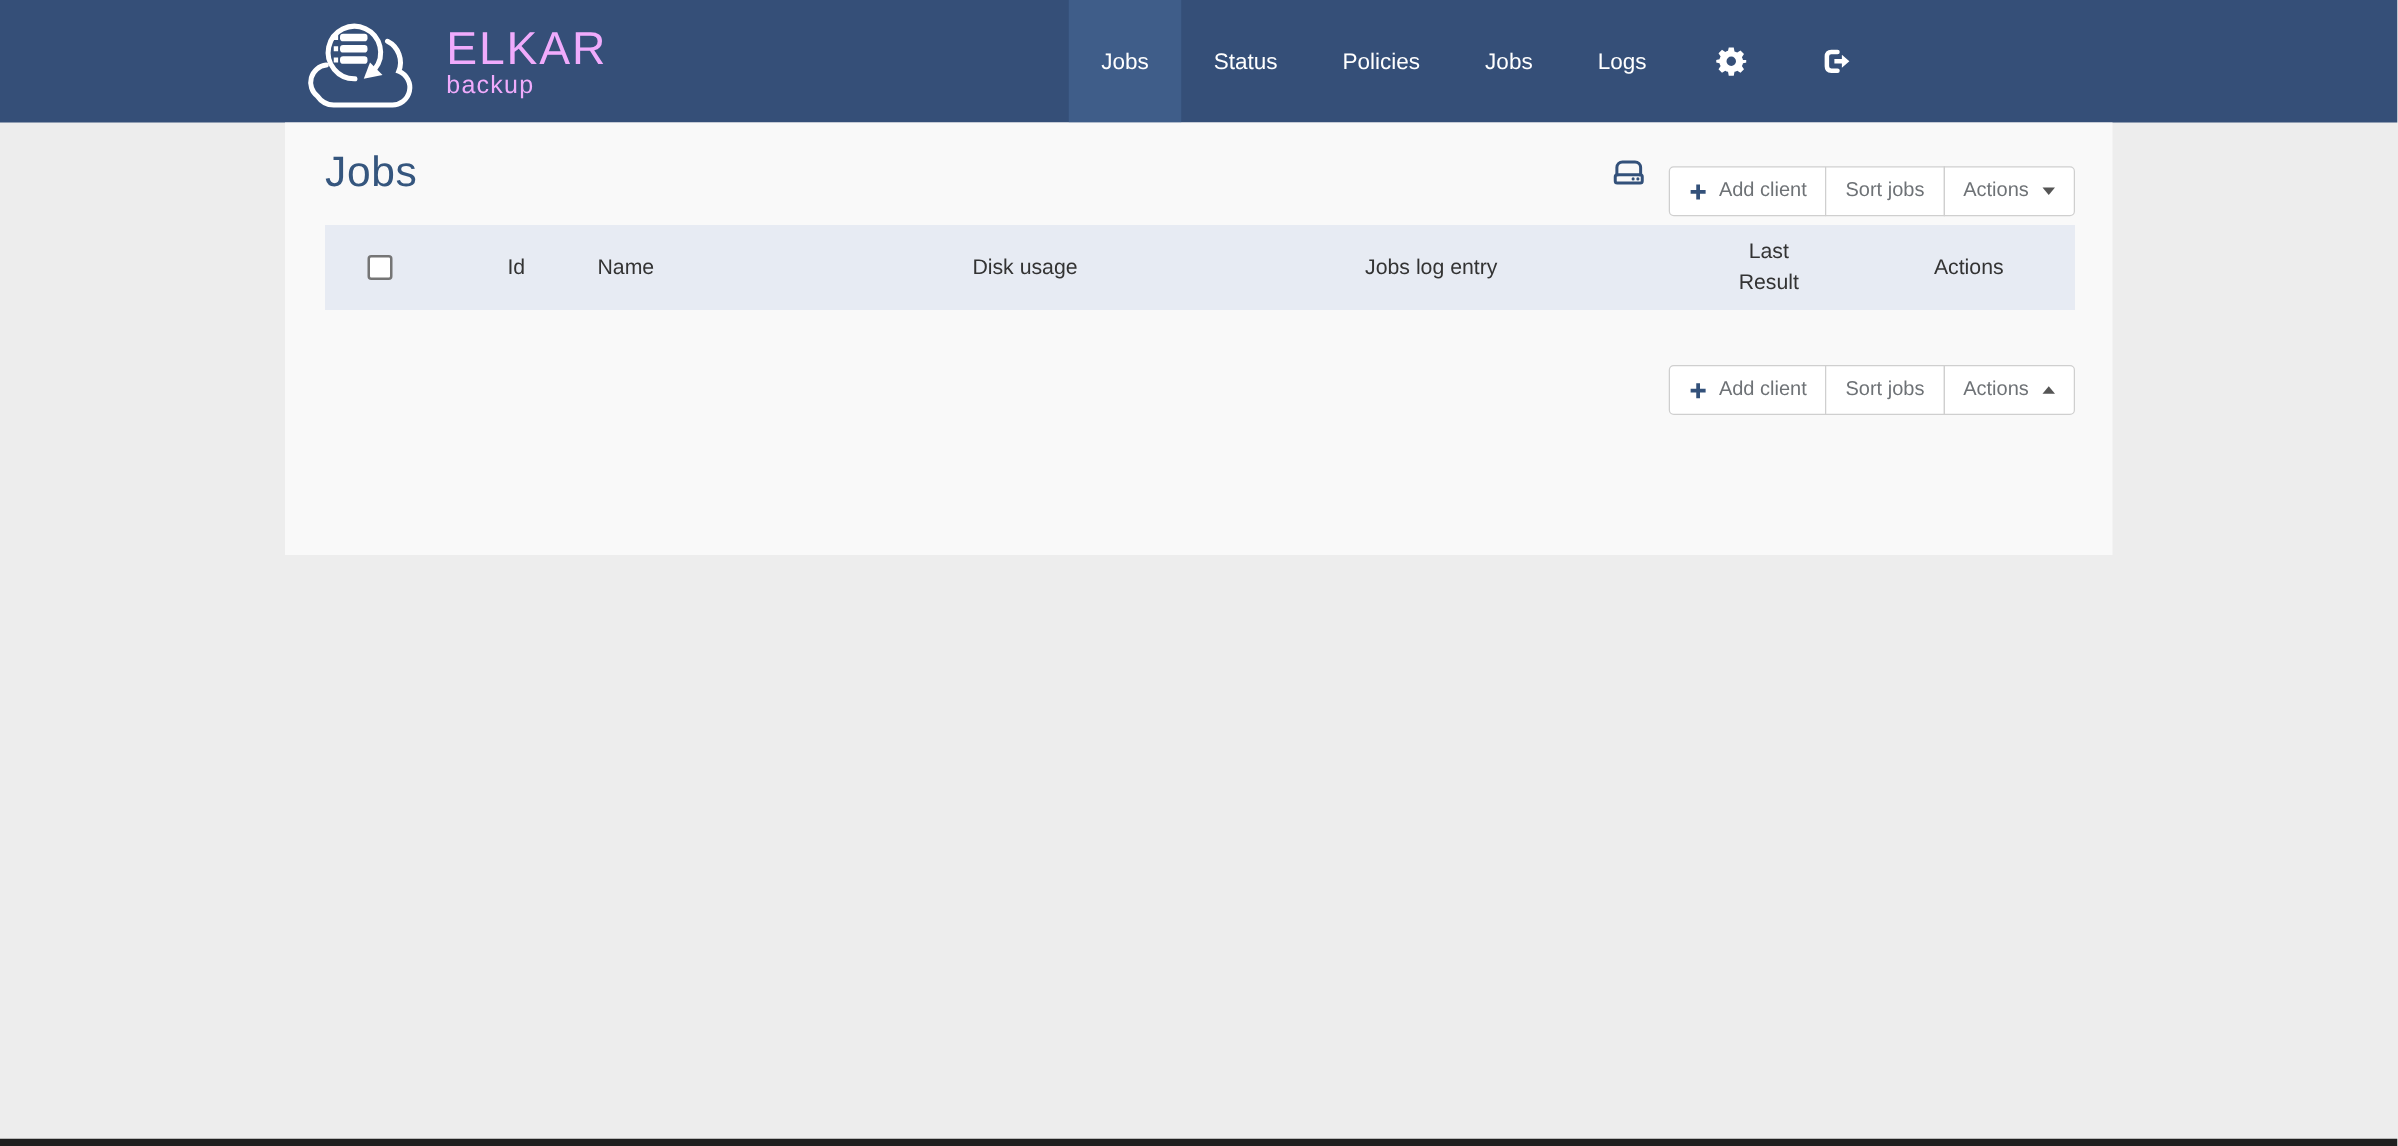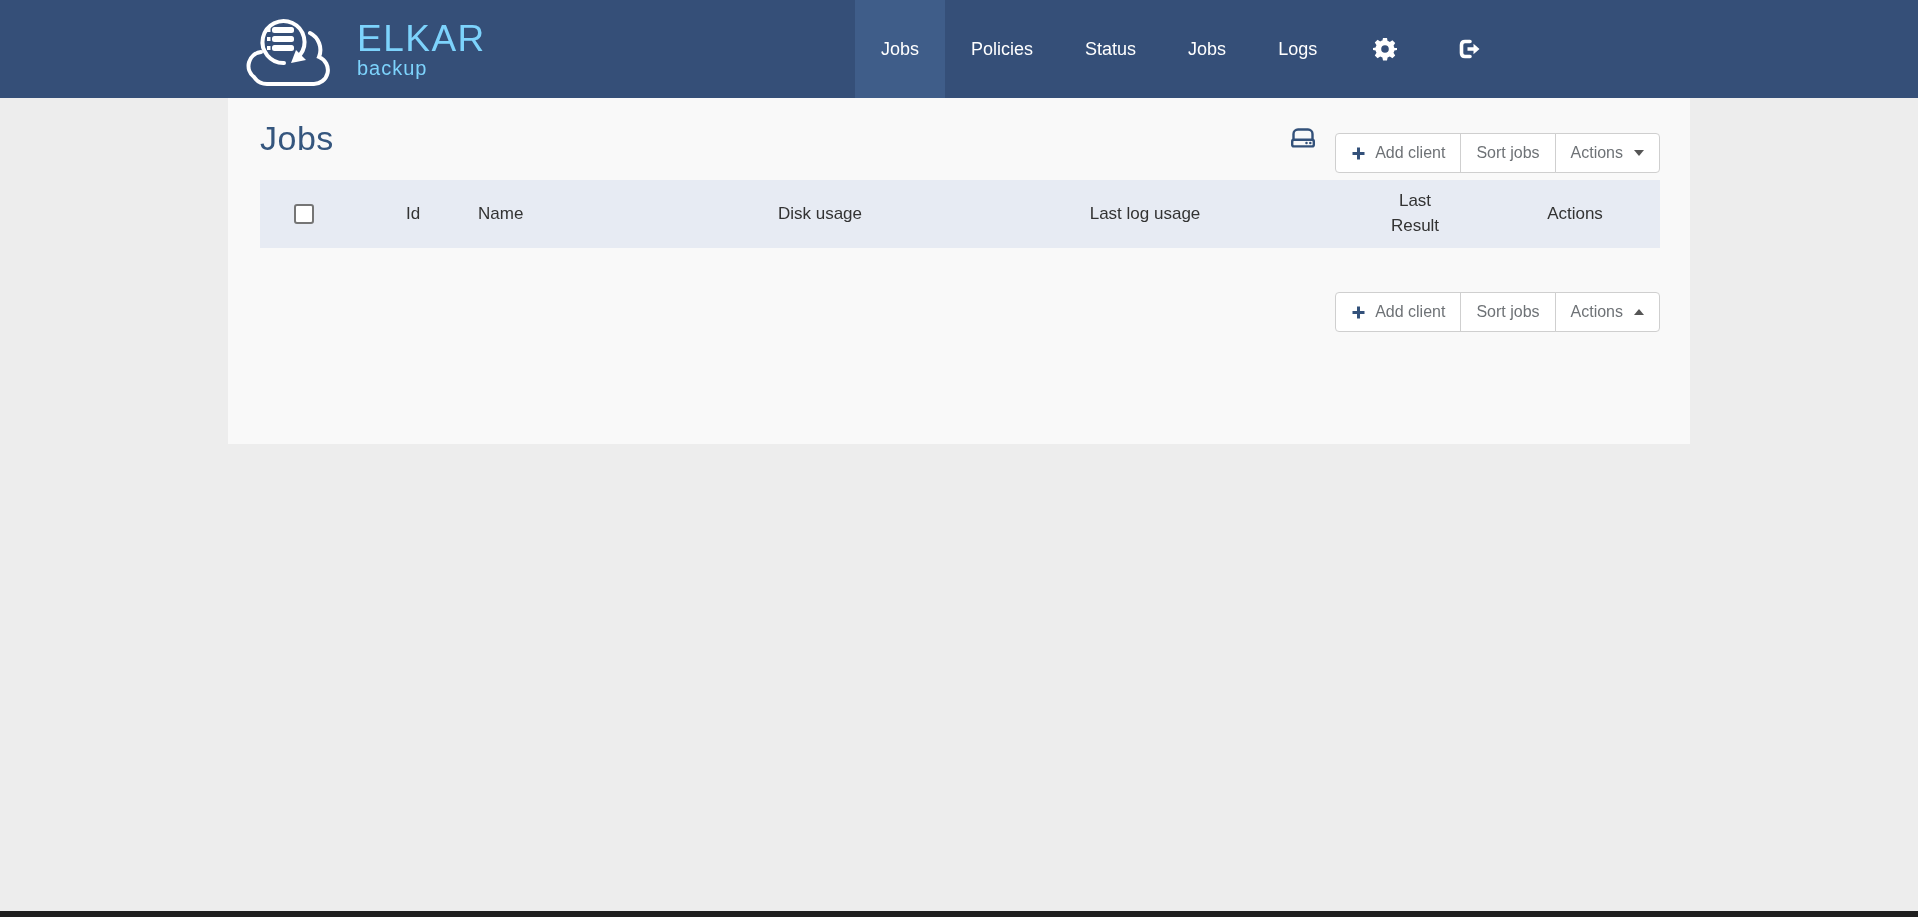--- a/index.html
+++ b/index.html
@@ -16,21 +16,21 @@
     --bottom-bar:#1F1F1F;
   }
   *{box-sizing:border-box;}
   html,body{margin:0;padding:0;}
   body{font-family:"Liberation Sans",sans-serif;background:var(--page-bg);}
   .viewport{position:relative;width:1918px;height:917px;background:var(--page-bg);overflow:hidden;}
 
   
   .navbar{position:relative;height:98px;background:var(--navbar-bg);}
   .brand{position:absolute;left:244px;top:0;height:98px;display:flex;align-items:center;gap:9px;cursor:pointer;}
-  .brand-text{display:flex;flex-direction:column;color:#7dd3fc;line-height:1;}
+  .brand-text{display:flex;flex-direction:column;color:#f0abfc;line-height:1;}
   .brand-top{font-size:37px;font-weight:400;letter-spacing:1.5px;}
   .brand-bottom{font-size:20px;font-weight:300;letter-spacing:1px;margin-top:1px;}
   .nav{position:absolute;left:855px;top:0;height:98px;display:flex;align-items:stretch;}
   .nav-item{display:flex;align-items:center;padding:0 26px;color:#fff;font-size:18px;font-weight:300;text-decoration:none;cursor:pointer;}
   .nav-item.active{background:var(--navbar-active-bg);}
   .nav-item.icon-item{padding:0 30px;}
 
   
   .content{position:absolute;left:228px;top:98px;width:1462px;height:346px;background:var(--panel-bg);padding:0 30px 0 32px;}
   .panel-head{display:flex;justify-content:space-between;align-items:center;margin-top:16px;height:48px;}
@@ -92,22 +92,22 @@
         </svg>
       </span>
       <div class="brand-text">
         <span class="brand-top">ELKAR</span>
         <span class="brand-bottom">backup</span>
       </div>
     </div>
 
     <nav class="nav">
       <a class="nav-item active">Jobs</a>
+      <a class="nav-item">Status</a>
       <a class="nav-item">Policies</a>
-      <a class="nav-item">Status</a>
       <a class="nav-item">Jobs</a>
       <a class="nav-item">Logs</a>
       <a class="nav-item icon-item">
         <span>
           <svg class="icon-svg" width="24" height="24" viewBox="0 0 24 24">
             <path fill="#fff" fill-rule="evenodd" d="M10 1h4l.6 3.1a8 8 0 0 1 2.2.9l2.6-1.7 2.8 2.8-1.7 2.6c.4.7.7 1.4.9 2.2L24.5 11 24.5 13l-3.1.6a8 8 0 0 1-.9 2.2l1.7 2.6-2.8 2.8-2.6-1.7a8 8 0 0 1-2.2.9L14 23.5h-4l-.6-3.1a8 8 0 0 1-2.2-.9l-2.6 1.7-2.8-2.8 1.7-2.6a8 8 0 0 1-.9-2.2L-.5 13v-2l3.1-.6a8 8 0 0 1 .9-2.2L1.8 5.6 4.6 2.8l2.6 1.7a8 8 0 0 1 2.2-.9L10 1zm2 7.2a3.8 3.8 0 1 0 0 7.6 3.8 3.8 0 0 0 0-7.6z"></path>
           </svg>
         </span>
       </a>
       <a class="nav-item icon-item">
@@ -156,21 +156,21 @@
       </div>
     </div>
 
     <div class="table-header">
       <div class="th th-check">
         <span class="checkbox"></span>
       </div>
       <div class="th th-id">Id</div>
       <div class="th th-name">Name</div>
       <div class="th th-disk">Disk usage</div>
-      <div class="th th-lastlog">Last log usage</div>
+      <div class="th th-lastlog">Jobs log entry</div>
       <div class="th th-lastresult">
         <span>Last Result</span>
       </div>
       <div class="th th-actions">Actions</div>
     </div>
 
     <div class="panel-foot">
       <div class="btn-group">
         <button class="btn">
           <span>

